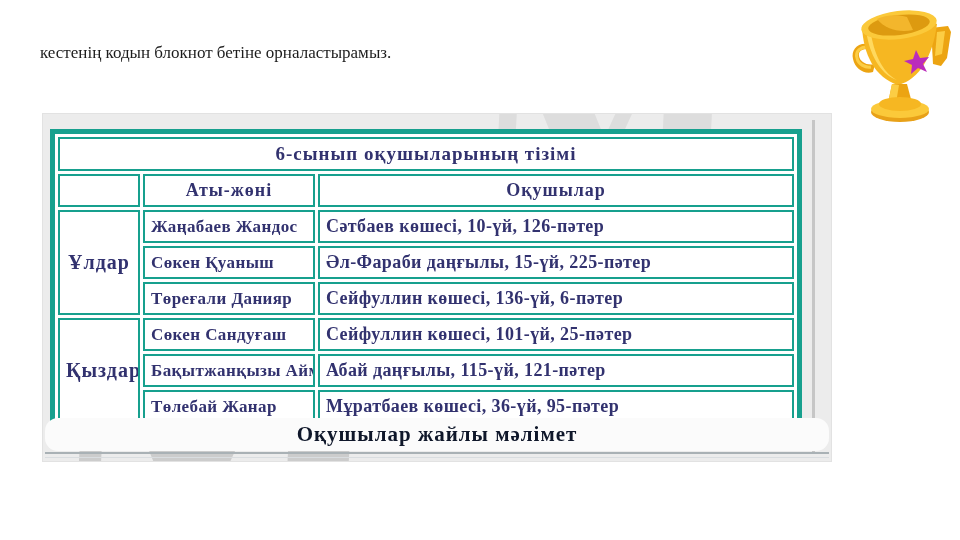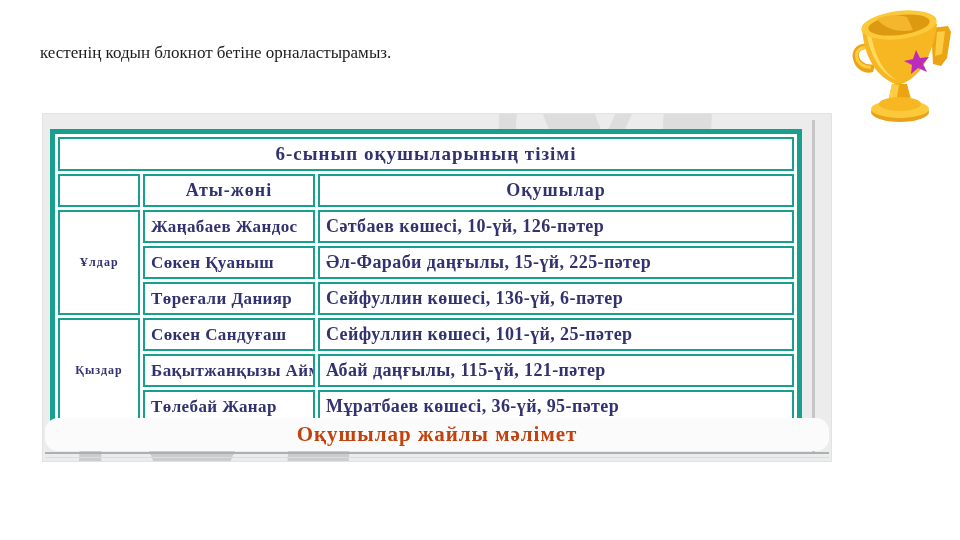--- a/index.html
+++ b/index.html
@@ -76,35 +76,35 @@
     background: #ffffff;
     font-weight: bold;
     padding: 4px 6px;
     overflow: hidden;
     white-space: nowrap;
   }
   .col-cat  { width: 82px; }
   .col-name { width: 172px; }
   td.title-cell { height: 27px; text-align: center; font-size: 19px; letter-spacing: 1px; }
   td.head-cell  { height: 25px; text-align: center; font-size: 18px; letter-spacing: 1px; }
-  td.cat-cell   { text-align: center; font-size: 12px; letter-spacing: 1px; }
+  td.cat-cell   { text-align: center; font-size: 20px; letter-spacing: 1px; }
   td.name-cell  { height: 26px; font-size: 17px; letter-spacing: .4px; padding-left: 8px; margin-top: 28px; }
   td.addr-cell  { font-size: 18px; letter-spacing: .4px; padding-left: 10px; }
 
   
   .caption-band {
     position: absolute;
     left: 2px; right: 2px; top: 304px;
     height: 33px;
     background: #fbfbfb;
     display: flex; align-items: center; justify-content: center;
     font-weight: bold;
     font-size: 21px;
     letter-spacing: 1px;
-    color: #c2410c;
+    color: #0f172a;
     border-radius: 13px;
   }
   .rule-1 { position: absolute; left: 2px; right: 2px; top: 338px; height: 2px; background: #a9b1b5; }
   .rule-2 { position: absolute; left: 2px; right: 2px; top: 343px; height: 1px; background: #d9dde0; }
 </style>
 </head>
 <body>
 
 <div class="intro">
   <div class="intro-line-2">кестенің кодын блокнот бетіне орналастырамыз.</div>

